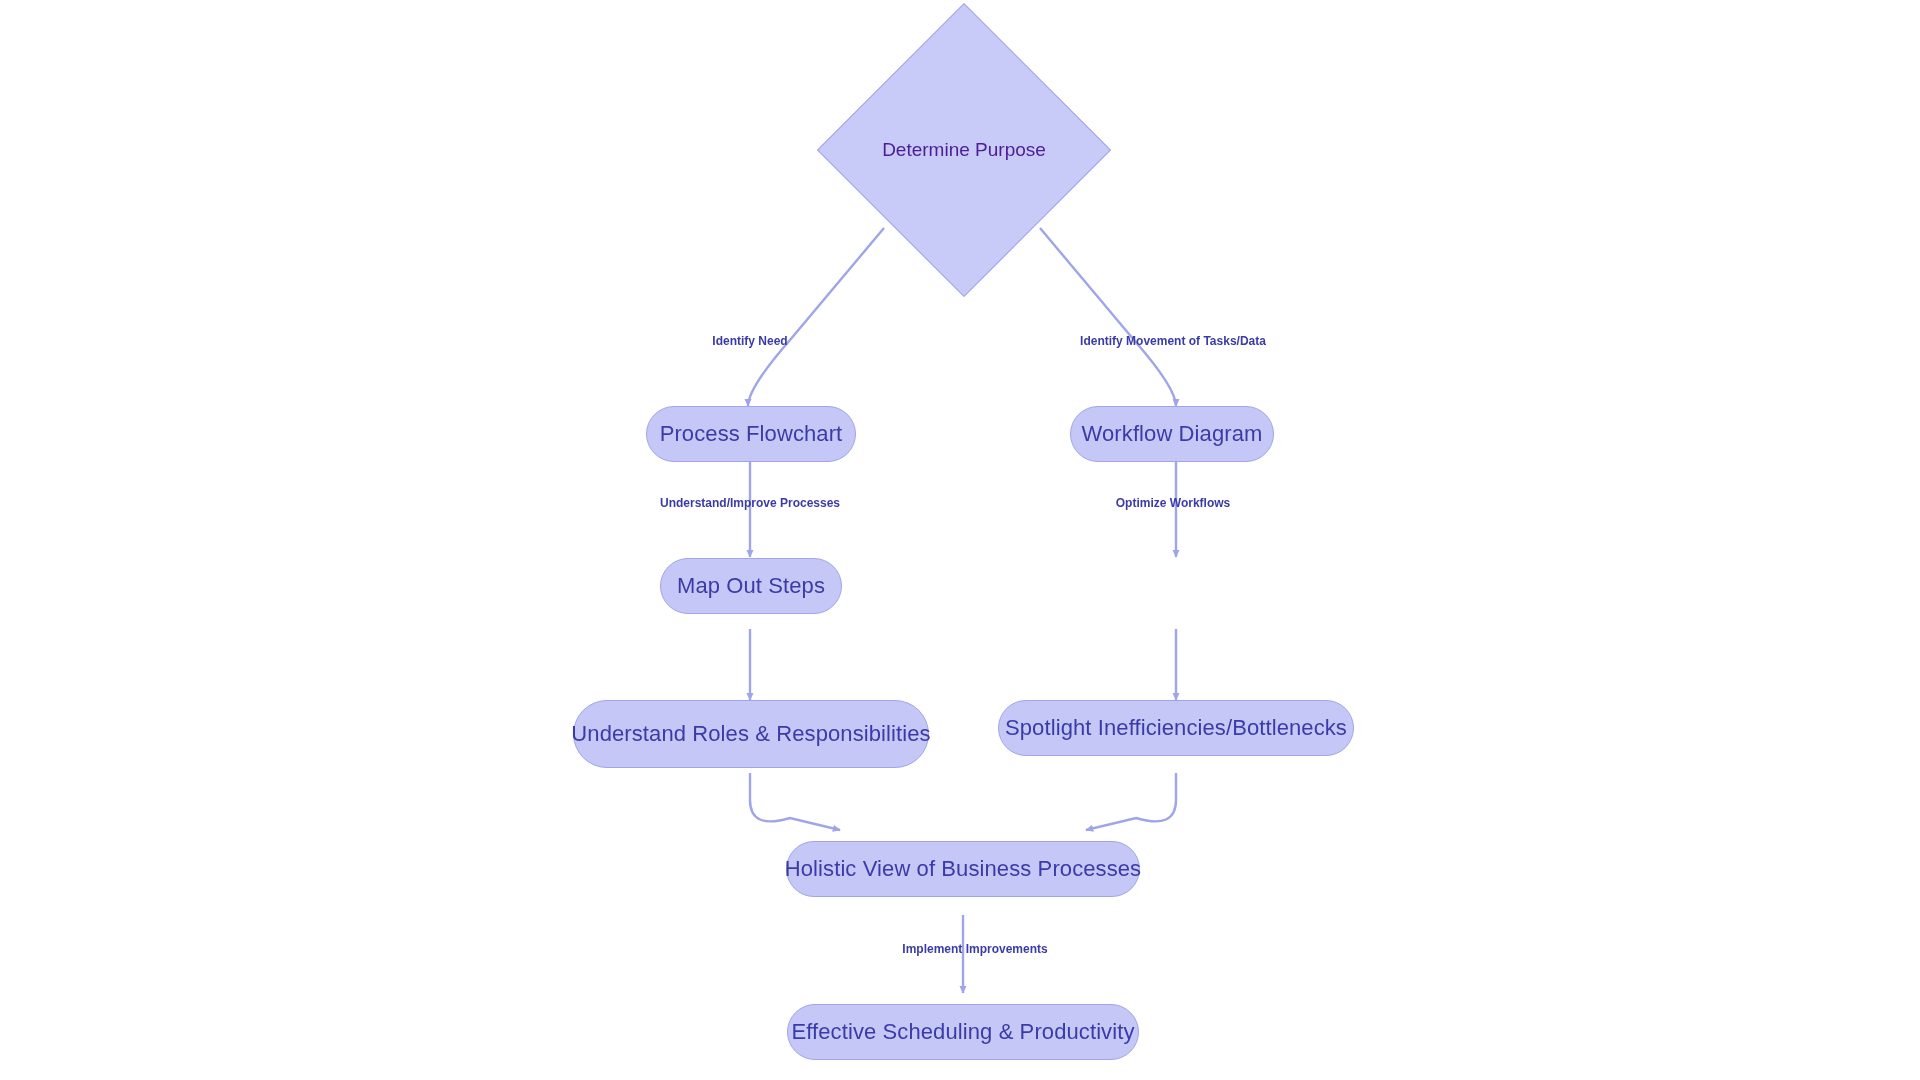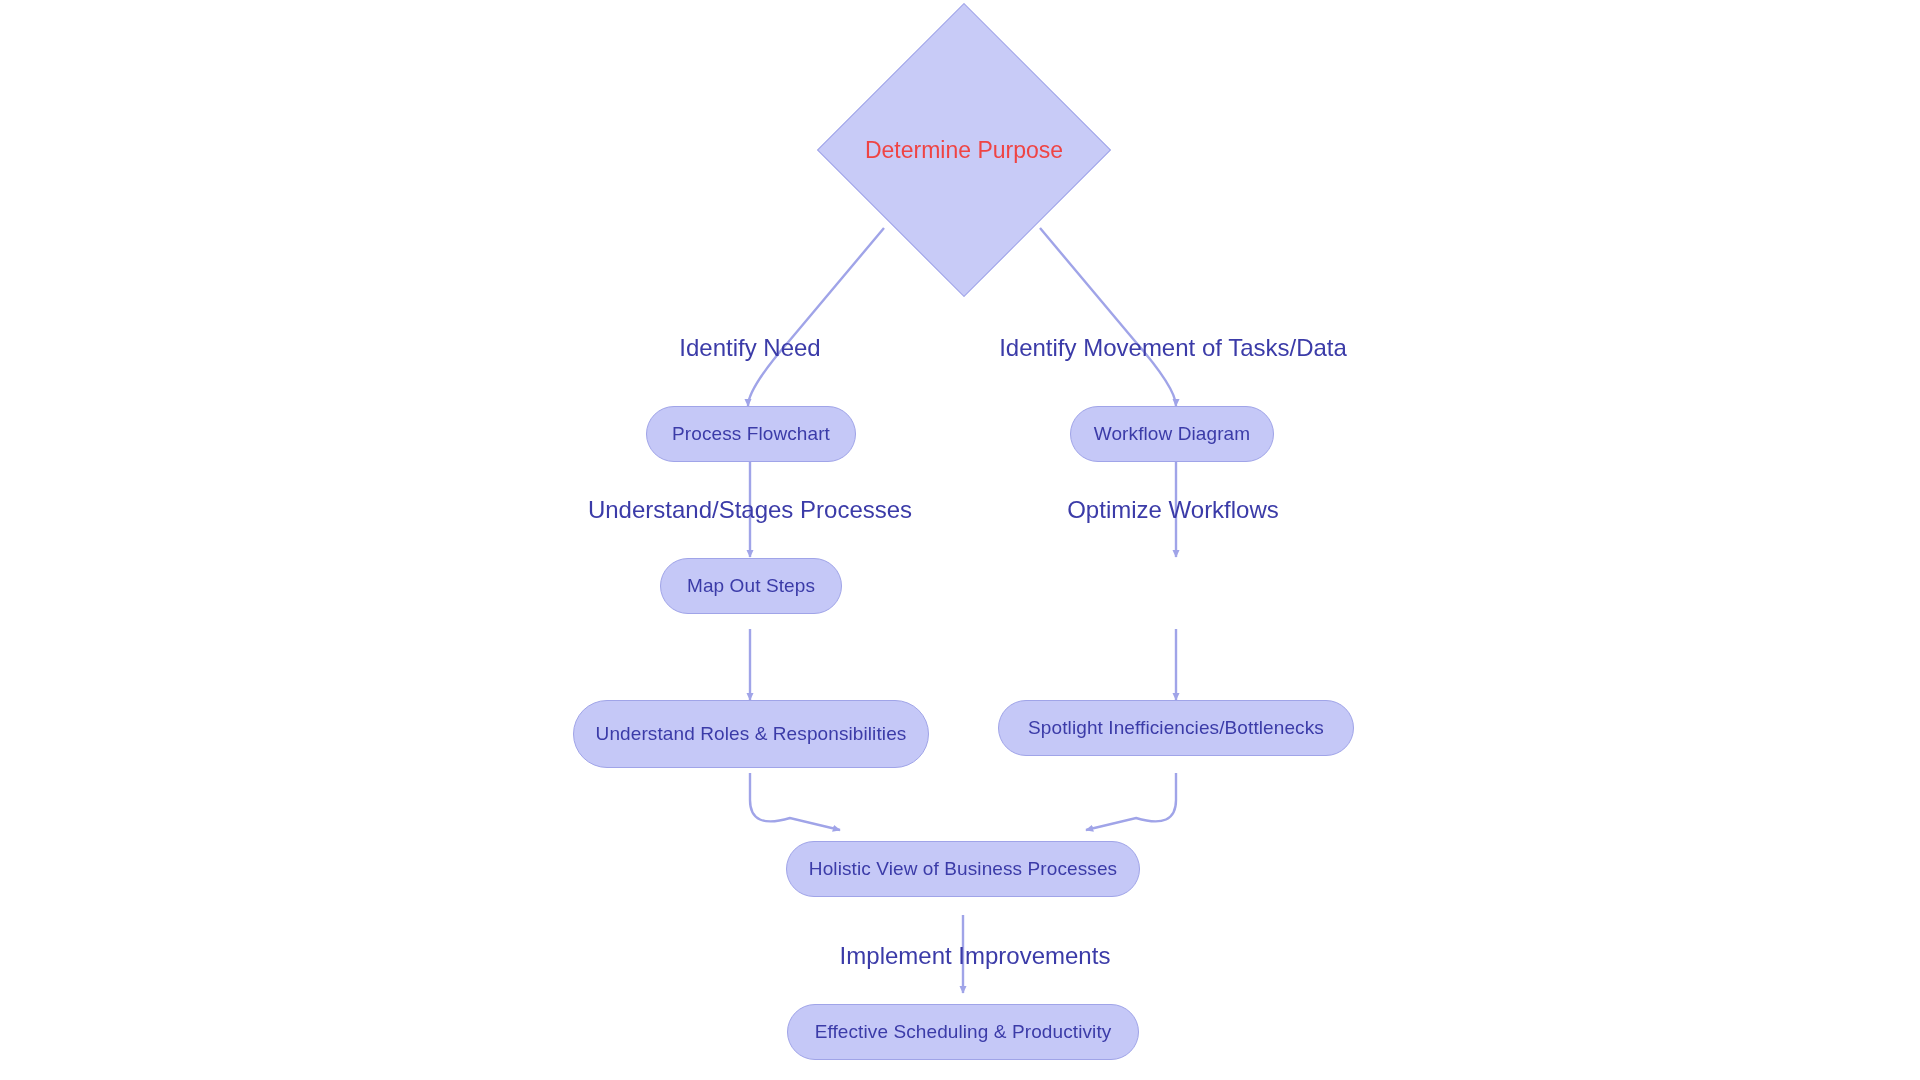--- a/index.html
+++ b/index.html
@@ -29,51 +29,52 @@
   .node {
     position: absolute;
     box-sizing: border-box;
     display: flex;
     align-items: center;
     justify-content: center;
     background: #c5c8f7;
     border: 1.4px solid #a0a4e8;
     border-radius: 999px;
     color: #3b3ba8;
-    font-size: 19px;
+    font-size: 22px;
     letter-spacing: 0.1px;
     white-space: nowrap;
   }
   .node-label {
     display: block;
     padding: 0 4px;
   }
   .diamond {
     position: absolute;
     box-sizing: border-box;
     background: #c8cbf7;
     border: 1.4px solid #a0a4e8;
     transform: rotate(45deg);
   }
   .diamond-text {
     position: absolute;
     display: flex;
     align-items: center;
     justify-content: center;
-    color: #ef4444;
-    font-size: 23px;
+    color: #4c1d95;
+    font-size: 19px;
     white-space: nowrap;
     pointer-events: none;
   }
   .edge-label {
     position: absolute;
     color: #3b3ba8;
-    font-size: 24px;
+    font-size: 12px;
     white-space: nowrap;
     transform: translateX(-50%);
+    font-weight: bold;
   }
 </style>
 </head>
 <body>
 
 <div id="canvas">
 
   <svg id="edges" viewBox="0 0 1920 1080" xmlns="http://www.w3.org/2000/svg">
     <defs>
       <marker id="arrow" markerWidth="10" markerHeight="10" refX="7.2" refY="4" orient="auto" markerUnits="userSpaceOnUse">
@@ -129,19 +130,19 @@
   </div>
 
   <div class="node" style="left:786px; top:841px; width:354px; height:56px;">
     <span class="node-label">Holistic View of Business Processes</span>
   </div>
 
   <div class="edge-label" style="left:750px; top:334px;">Identify Need</div>
 
   <div class="edge-label" style="left:1173px; top:334px;">Identify Movement of Tasks/Data</div>
 
-  <div class="edge-label" style="left:750px; top:496px;">Understand/Stages Processes</div>
+  <div class="edge-label" style="left:750px; top:496px;">Understand/Improve Processes</div>
 
   <div class="edge-label" style="left:1173px; top:496px;">Optimize Workflows</div>
 
   <div class="edge-label" style="left:962px; top:942px;margin-left:13px;">Implement Improvements</div>
 
 </div>
 
 </body></html>

